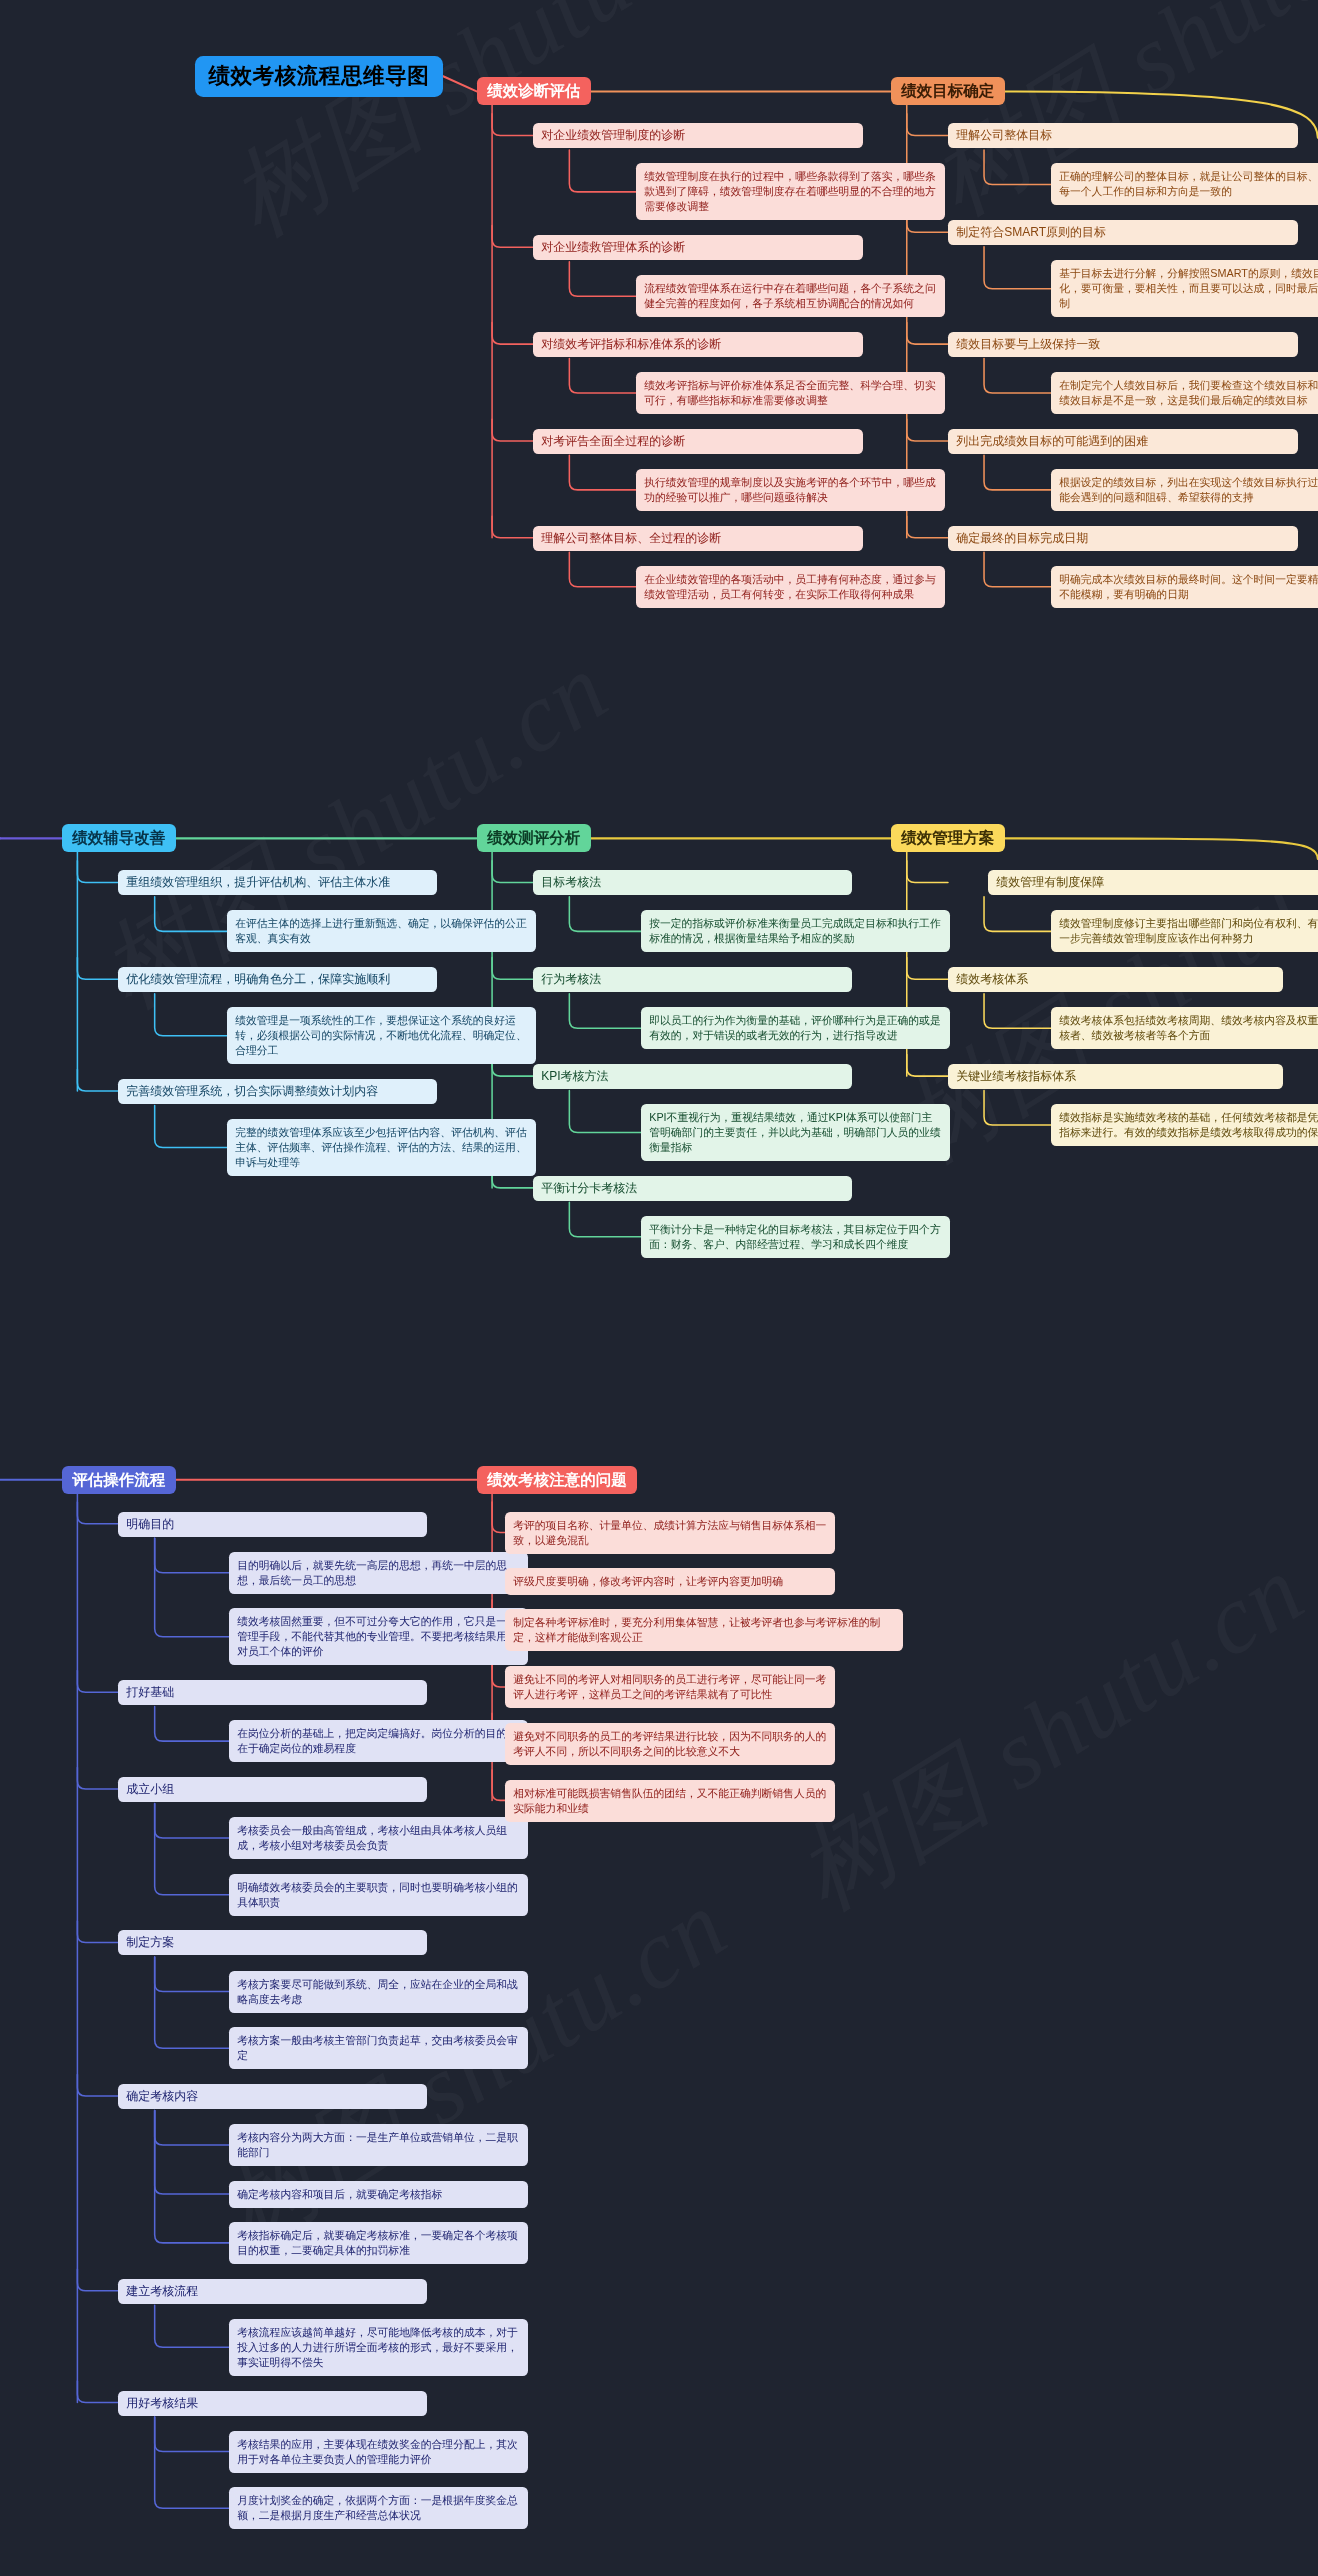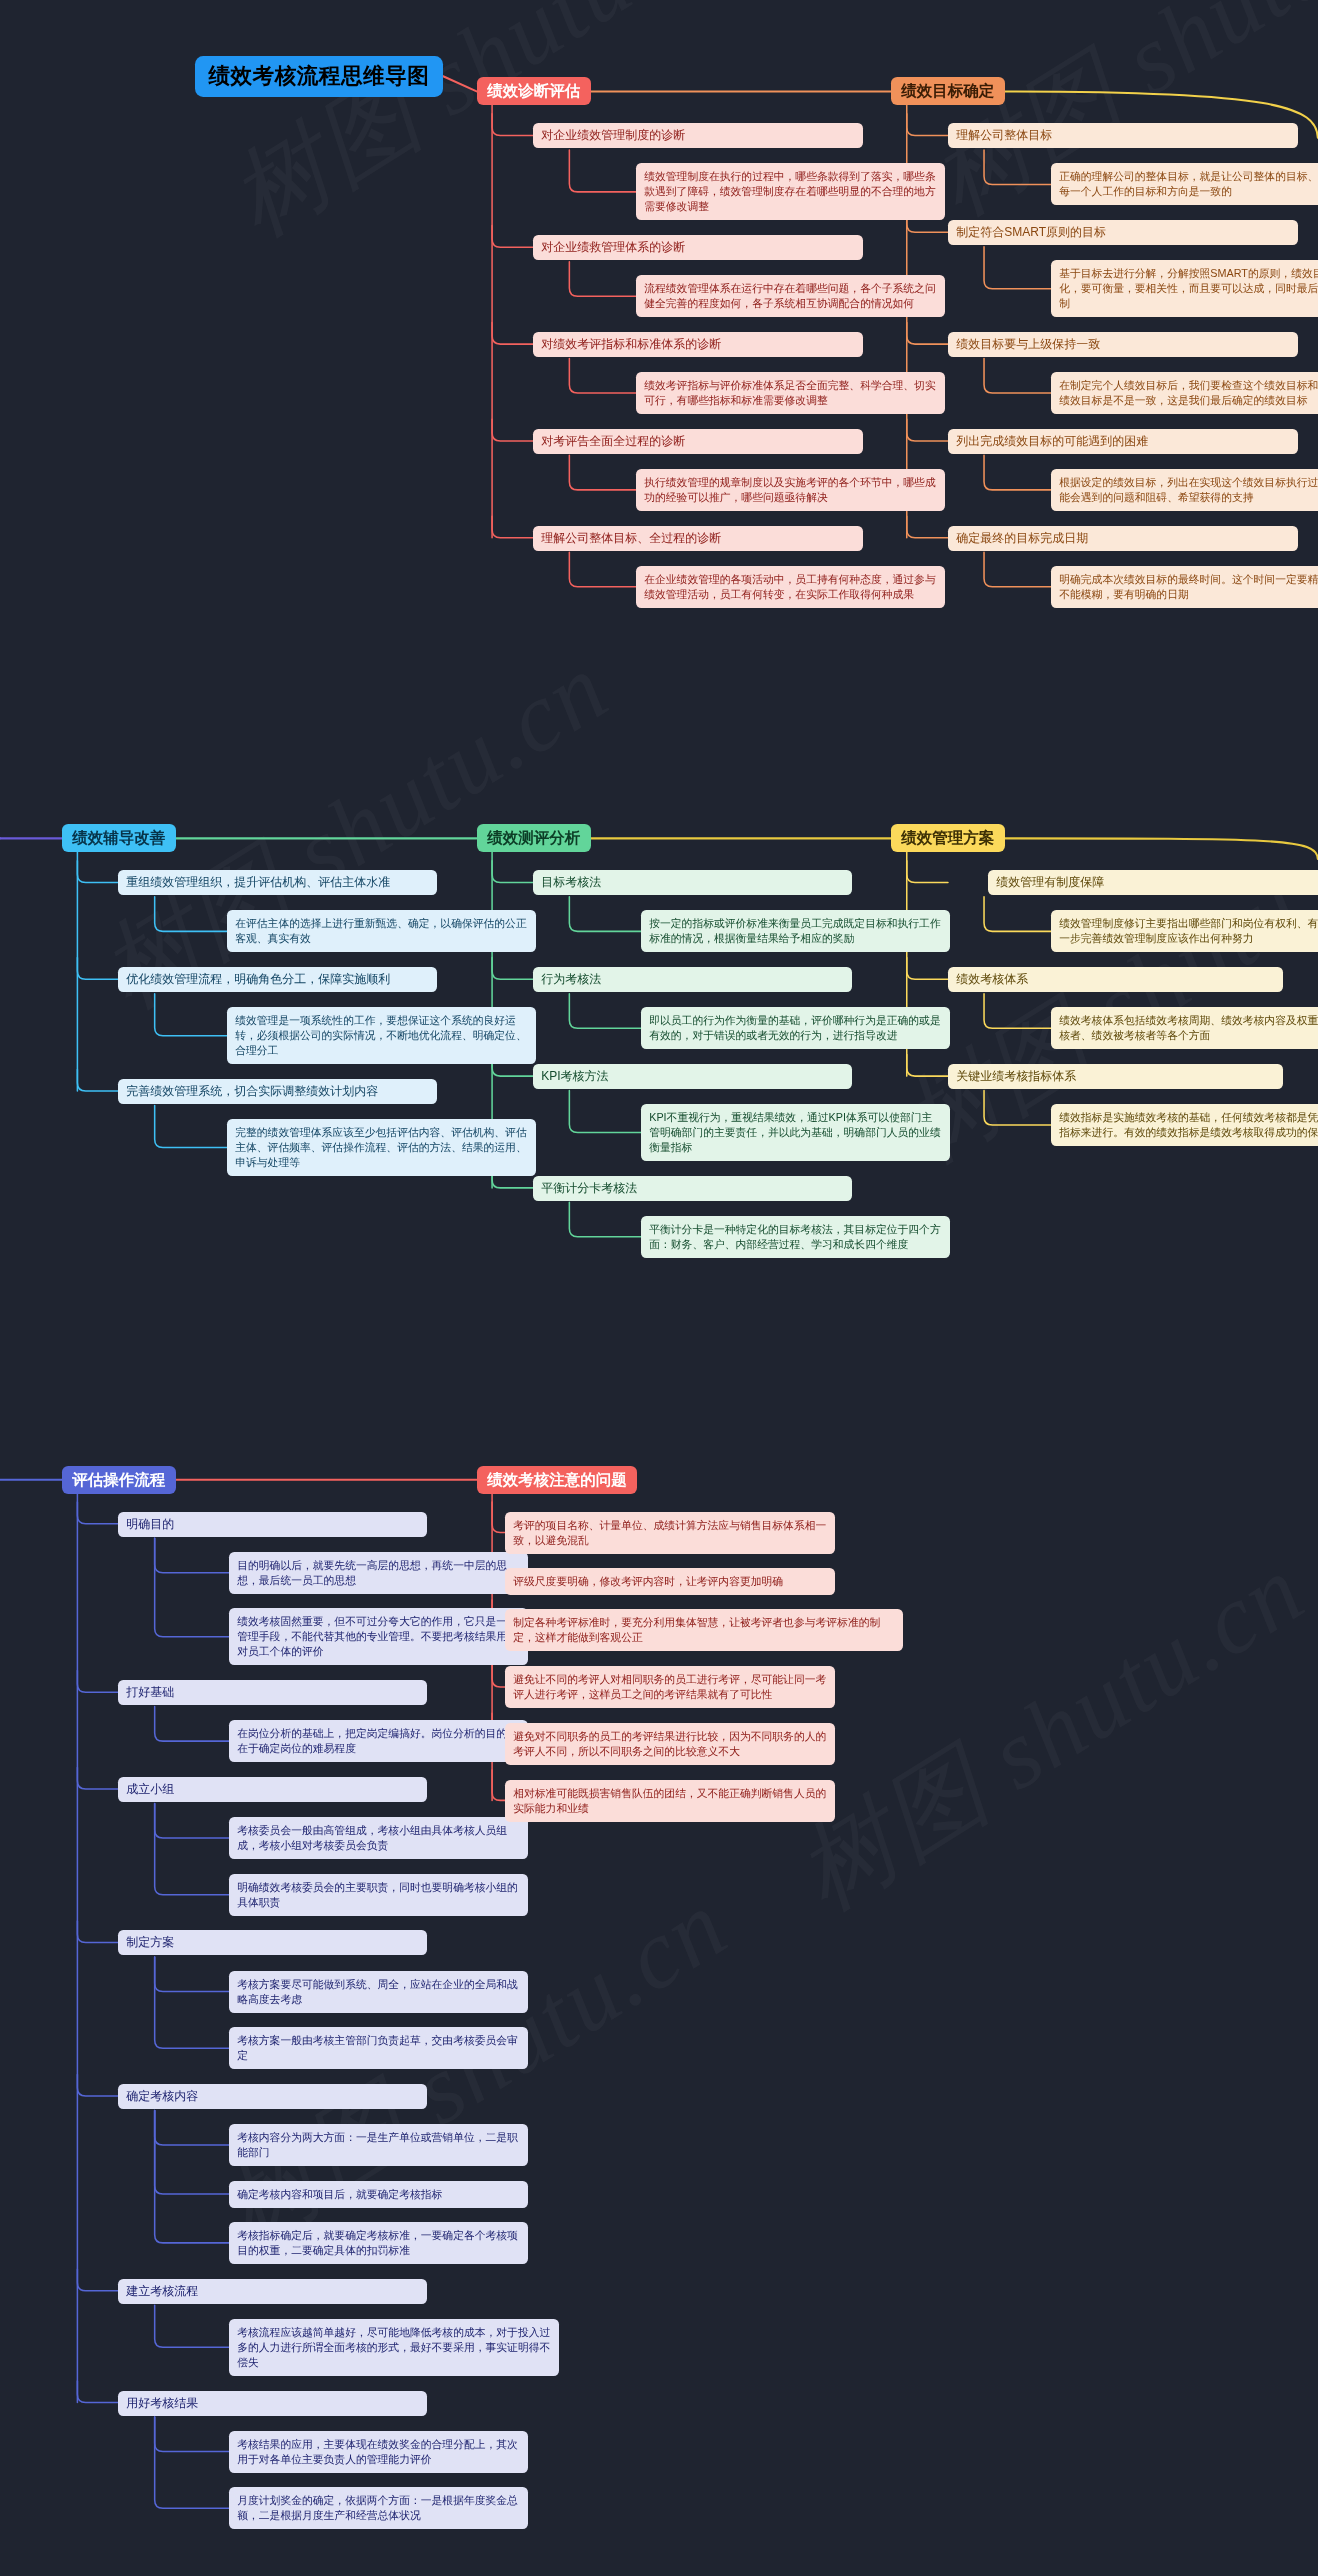--- a/index.html
+++ b/index.html
@@ -259,21 +259,21 @@
         <div class="leaf" style="left: 229px; top: 1817px; width: 299px;">考核委员会一般由高管组成，考核小组由具体考核人员组成，考核小组对考核委员会负责</div>
         <div class="leaf" style="left: 229px; top: 1874px; width: 299px;">明确绩效考核委员会的主要职责，同时也要明确考核小组的具体职责</div>
         <div class="sub" style="left: 118px; top: 1930px; width: 309px;">制定方案</div>
         <div class="leaf" style="left: 229px; top: 1971px; width: 299px;">考核方案要尽可能做到系统、周全，应站在企业的全局和战略高度去考虑</div>
         <div class="leaf" style="left: 229px; top: 2027px; width: 299px;">考核方案一般由考核主管部门负责起草，交由考核委员会审定</div>
         <div class="sub" style="left: 118px; top: 2084px; width: 309px;">确定考核内容</div>
         <div class="leaf" style="left: 229px; top: 2124px; width: 299px;">考核内容分为两大方面：一是生产单位或营销单位，二是职能部门</div>
         <div class="leaf" style="left: 229px; top: 2181px; width: 299px;">确定考核内容和项目后，就要确定考核指标</div>
         <div class="leaf" style="left: 229px; top: 2222px; width: 299px;">考核指标确定后，就要确定考核标准，一要确定各个考核项目的权重，二要确定具体的扣罚标准</div>
         <div class="sub" style="left: 118px; top: 2279px; width: 309px;">建立考核流程</div>
-        <div class="leaf" style="left: 229px; top: 2319px; width: 330px;">考核流程应该越简单越好，尽可能地降低考核的成本，对于投入过多的人力进行所谓全面考核的形式，最好不要采用，事实证明得不偿失</div>
+        <div class="leaf" style="left: 229px; top: 2319px; width: 299px;">考核流程应该越简单越好，尽可能地降低考核的成本，对于投入过多的人力进行所谓全面考核的形式，最好不要采用，事实证明得不偿失</div>
         <div class="sub" style="left: 118px; top: 2391px; width: 309px;">用好考核结果</div>
         <div class="leaf" style="left: 229px; top: 2431px; width: 299px;">考核结果的应用，主要体现在绩效奖金的合理分配上，其次用于对各单位主要负责人的管理能力评价</div>
         <div class="leaf" style="left: 229px; top: 2487px; width: 299px;">月度计划奖金的确定，依据两个方面：一是根据年度奖金总额，二是根据月度生产和经营总体状况</div>
       </div>
       <div class="c-red2" style="position: absolute; left: 0px; top: 0px; width: 1319px;">
         <div class="topic red2" style="left: 477px; top: 1466px;">绩效考核注意的问题</div>
         <div class="leaf" style="left: 505px; top: 1512px; width: 330px;">考评的项目名称、计量单位、成绩计算方法应与销售目标体系相一致，以避免混乱</div>
         <div class="leaf" style="left: 505px; top: 1568px; width: 330px;">评级尺度要明确，修改考评内容时，让考评内容更加明确</div>
         <div class="leaf" style="left: 505px; top: 1609px; width: 398px;">制定各种考评标准时，要充分利用集体智慧，让被考评者也参与考评标准的制定，这样才能做到客观公正</div>
         <div class="leaf" style="left: 505px; top: 1666px; width: 330px;">避免让不同的考评人对相同职务的员工进行考评，尽可能让同一考评人进行考评，这样员工之间的考评结果就有了可比性</div>

